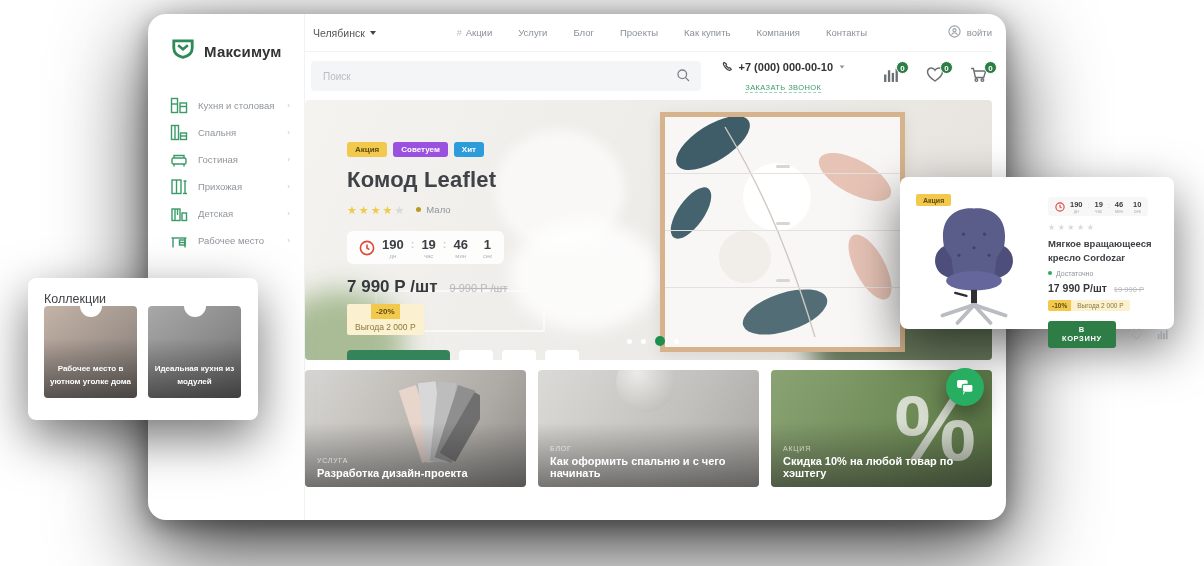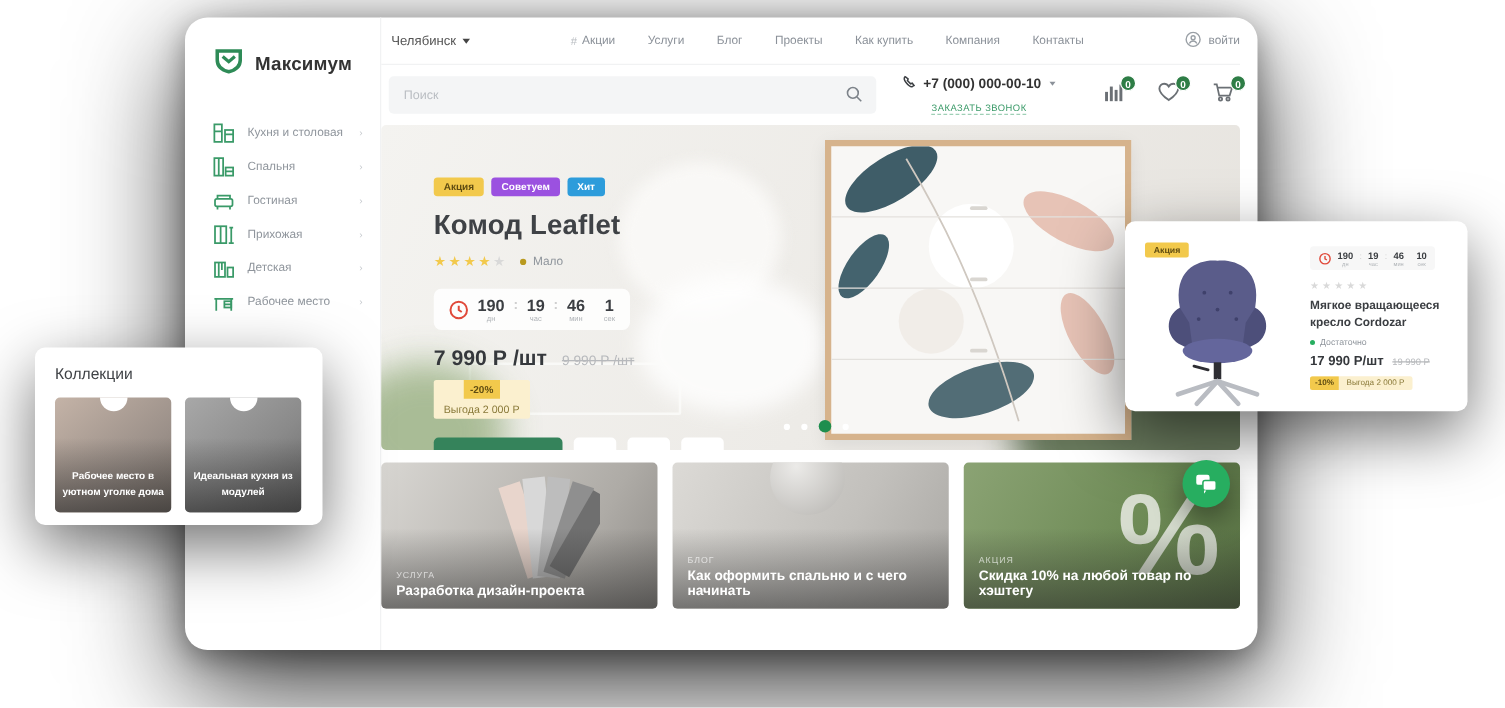--- a/index.html
+++ b/index.html
@@ -120,21 +120,21 @@
   .promo-title { font-size:11px; font-weight:700; color:#fff; }
   .promo-decor { position:absolute; right:16px; top:0px; font-size:92px; font-weight:800;
                  color:#e9ece4; opacity:.85; line-height:117px; }
   .swatches { position:absolute; left:55px; top:10px; }
   .orb { position:absolute; left:78px; top:-18px; width:60px; height:60px; border-radius:50%;
          background:radial-gradient(circle at 35% 35%, #efeeec, #b4b2ae); opacity:.9; }
 
   
   .collections { position:absolute; left:28px; top:278px; width:230px; height:142px; background:#fff;
                  border-radius:8px; box-shadow:0 18px 50px rgba(0,0,0,.55); padding:14px 16px 0; }
-  .coll-title { font-size:12.5px; color:#3f4246; margin-bottom:12px; }
+  .coll-title { font-size:12.5px; color:#3f4246; }
   .coll-row { display:flex; gap:11px; }
   .tile { position:relative; width:93px; height:92px; border-radius:4px; overflow:hidden; cursor:pointer; }
   .tile1 { background:linear-gradient(140deg,#c4b3a7,#9b9089 60%,#7e756e); }
   .tile2 { background:linear-gradient(140deg,#a8a8a8,#8a8a8a 55%,#696969); }
   .notch { position:absolute; top:-11px; left:50%; transform:translateX(-50%); width:22px; height:22px;
            border-radius:50%; background:#fff; }
   .tile-shade { position:absolute; inset:0; background:linear-gradient(180deg,transparent 35%,rgba(30,30,30,.55)); }
   .tile-title { position:absolute; left:4px; right:4px; bottom:9px; text-align:center;
                 font-size:8px; font-weight:700; color:#fff; line-height:1.7; }
 
@@ -572,20 +572,36 @@
           <span>Достаточно</span>
         </div>
       <div class="pprice-row">
         <span class="pprice">17 990 Р/шт</span>
         <span class="pold">19 990 Р</span>
       </div>
       <div class="pdisc-row">
         <span class="pdisc-chip">-10%</span>
         <span class="pbenefit">Выгода 2 000 Р</span>
       </div>
+      <div class="pbtns">
+        <button class="btn-cart">В КОРЗИНУ</button>
+        <span class="picon">
+          <svg width="13" height="12" viewBox="0 0 18 16" fill="none" stroke="#9aa0a6" stroke-width="1.5">
+              <path d="M9 14.5C4 11 1.5 8.3 1.5 5.4 1.5 3.2 3.2 1.5 5.3 1.5c1.5 0 2.9.9 3.7 2.2.8-1.3 2.2-2.2 3.7-2.2 2.1 0 3.8 1.7 3.8 3.9 0 2.9-2.5 5.6-7.5 9.1z"></path>
+            </svg>
+        </span>
+        <span class="picon">
+          <svg width="12" height="12" viewBox="0 0 16 16" fill="#9aa0a6">
+              <rect x="1" y="8" width="2.2" height="7"></rect>
+              <rect x="4.6" y="4" width="2.2" height="11"></rect>
+              <rect x="8.2" y="6.5" width="2.2" height="8.5"></rect>
+              <rect x="11.8" y="2.5" width="2.2" height="12.5"></rect>
+            </svg>
+        </span>
+      </div>
     </div>
   </div>
 
   <div class="chat-fab">
     <span style="display:flex;">
       <svg width="18" height="16" viewBox="0 0 20 18">
           <rect x="1" y="1" width="12" height="9" rx="2" fill="#ffffff"></rect>
           <rect x="7" y="6" width="12" height="9" rx="2" fill="#ffffff" stroke="#27ae60" stroke-width="1.4"></rect>
           <path d="M10 15l-2 3v-3z" fill="#ffffff"></path>
         </svg>

